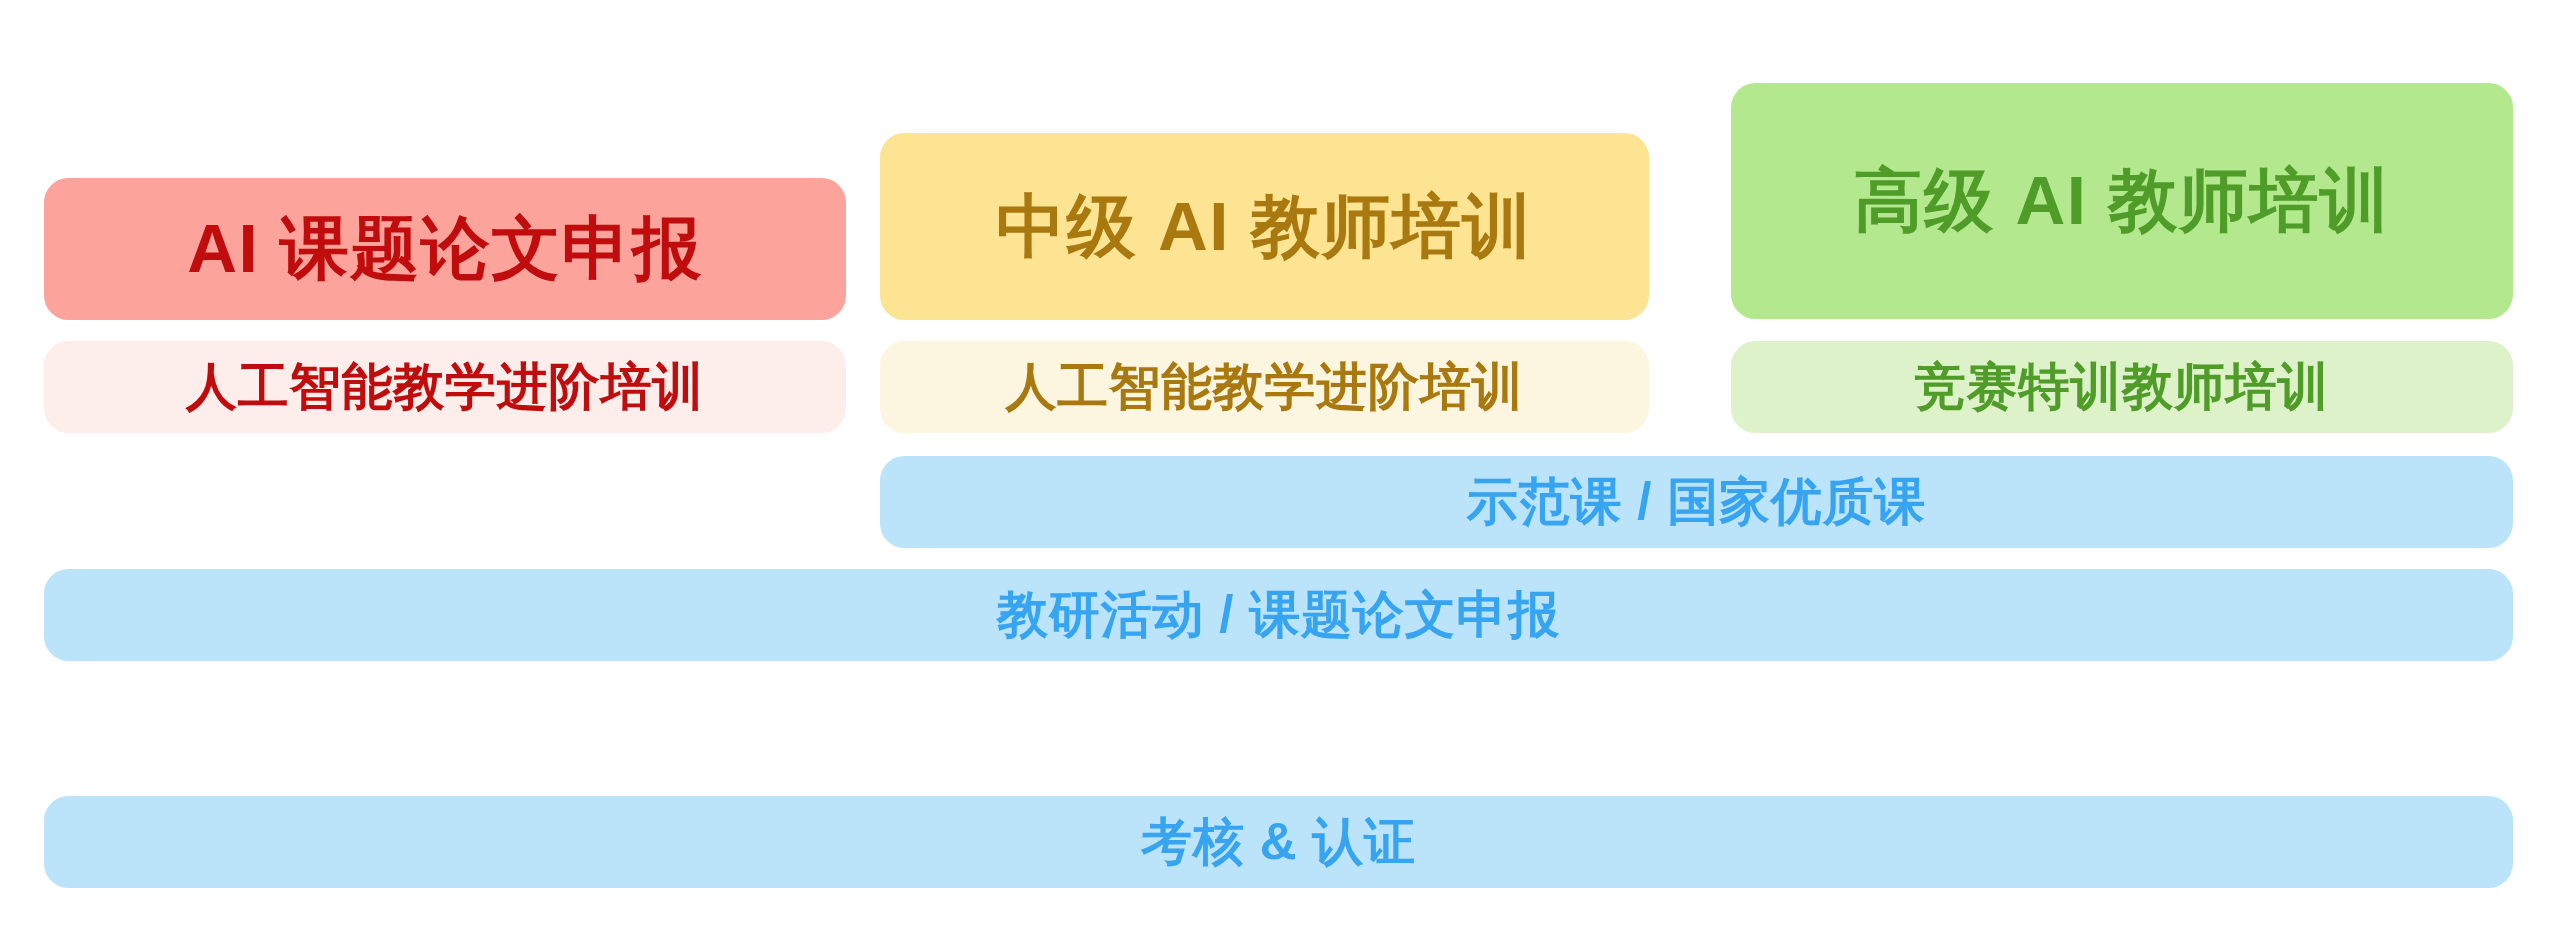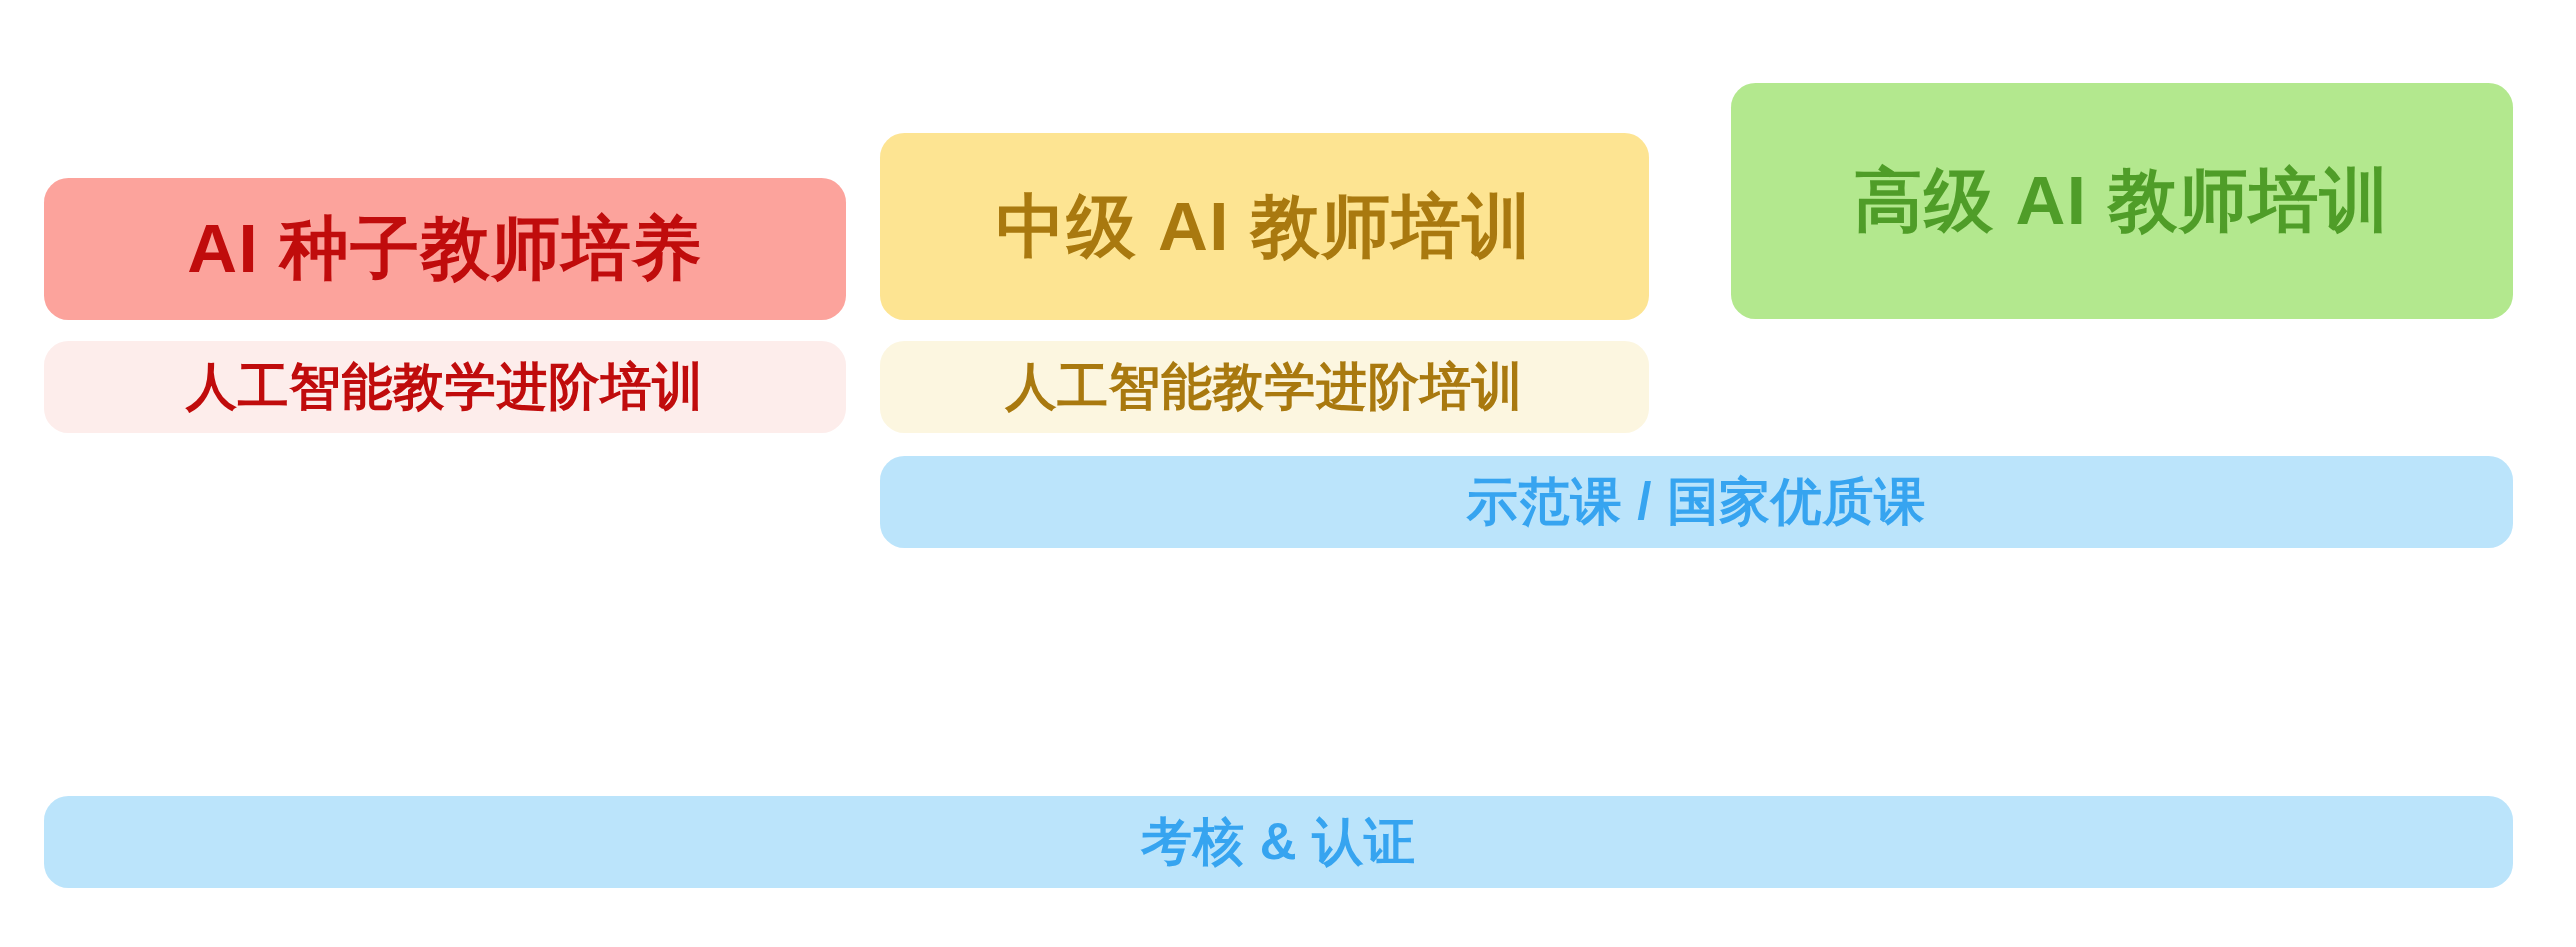--- a/index.html
+++ b/index.html
@@ -65,37 +65,43 @@
   .band-2 { top: 569px; }
   .band-3 { top: 683px; }
   .band-4 { top: 796px; text-align: center; }
 </style>
 </head>
 <body>
 
 <div class="canvas">
 
   <div class="block hdr c1 hdr-seed">
-    <span>AI 种子教师培养</span>
+    <span>AI 课题论文申报</span>
   </div>
   <div class="block hdr c2 hdr-intermediate">
     <span>中级 AI 教师培训</span>
   </div>
   <div class="block hdr c3 hdr-advanced">
     <span>高级 AI 教师培训</span>
   </div>
 
   <div class="block sub c1 sub-row sub-seed">
     <span>人工智能教学进阶培训</span>
   </div>
   <div class="block sub c2 sub-row sub-intermediate">
     <span>人工智能教学进阶培训</span>
   </div>
+  <div class="block sub c3 sub-row sub-advanced">
+    <span>竞赛特训教师培训</span>
+  </div>
 
   <div class="block band band-span-mid-right">
     <span>示范课 / 国家优质课</span>
+  </div>
+  <div class="block band band-full band-2">
+    <span>教研活动 / 课题论文申报</span>
   </div>
   <div class="block band band-full band-4">
     <span>考核 &amp; 认证</span>
   </div>
 
 </div>
 
 
 </body></html>

